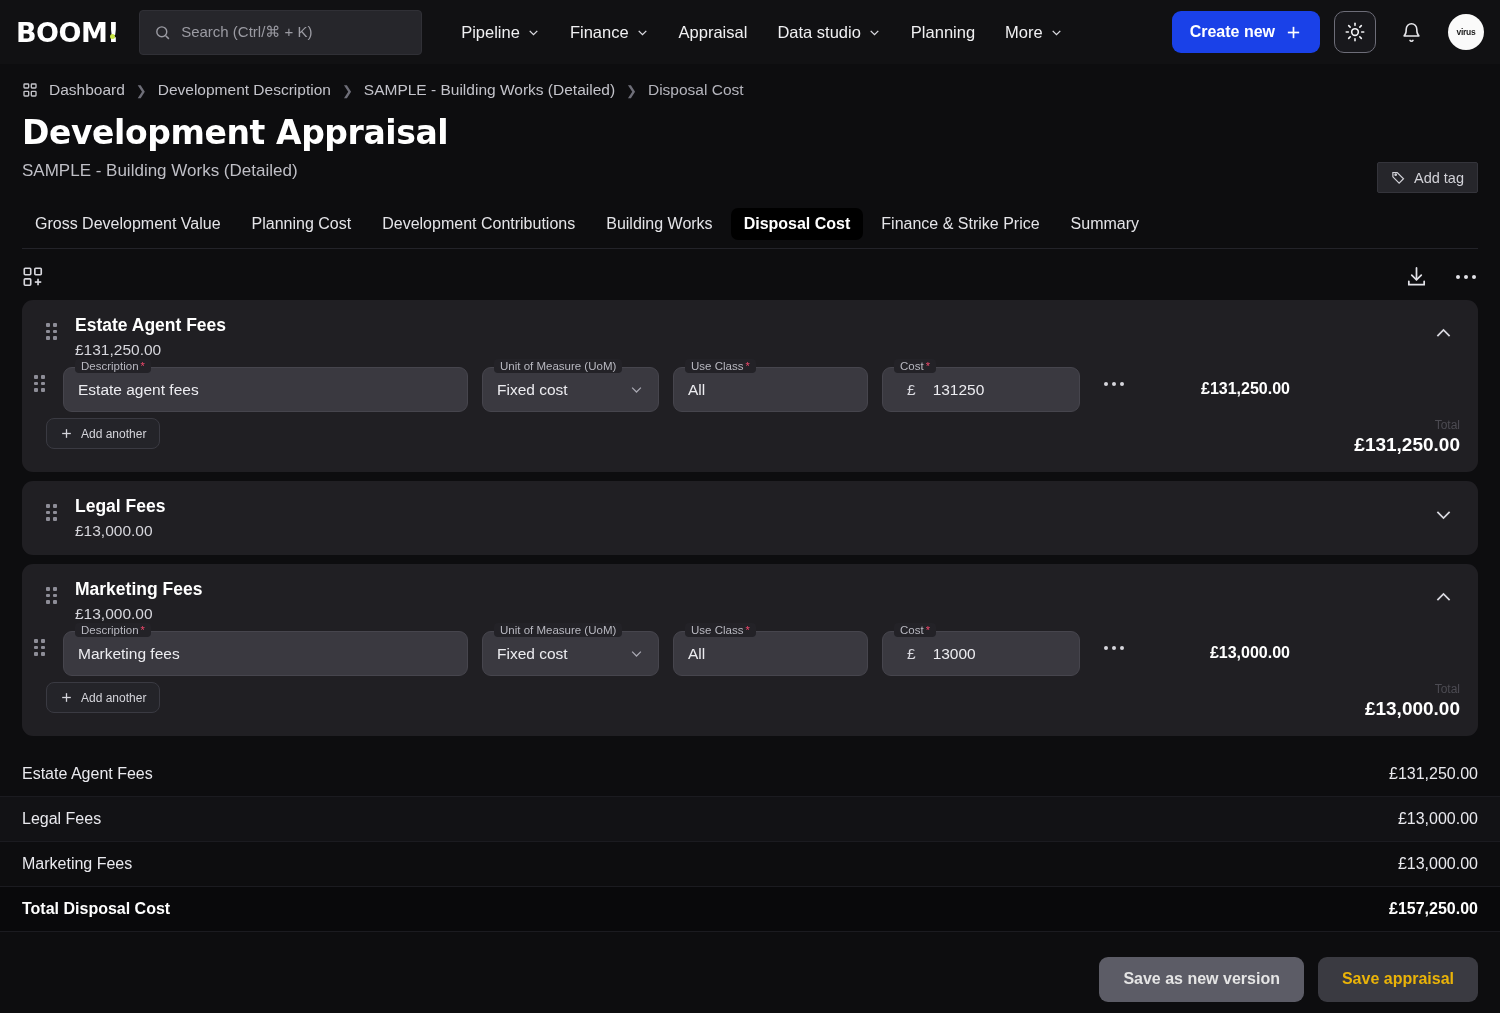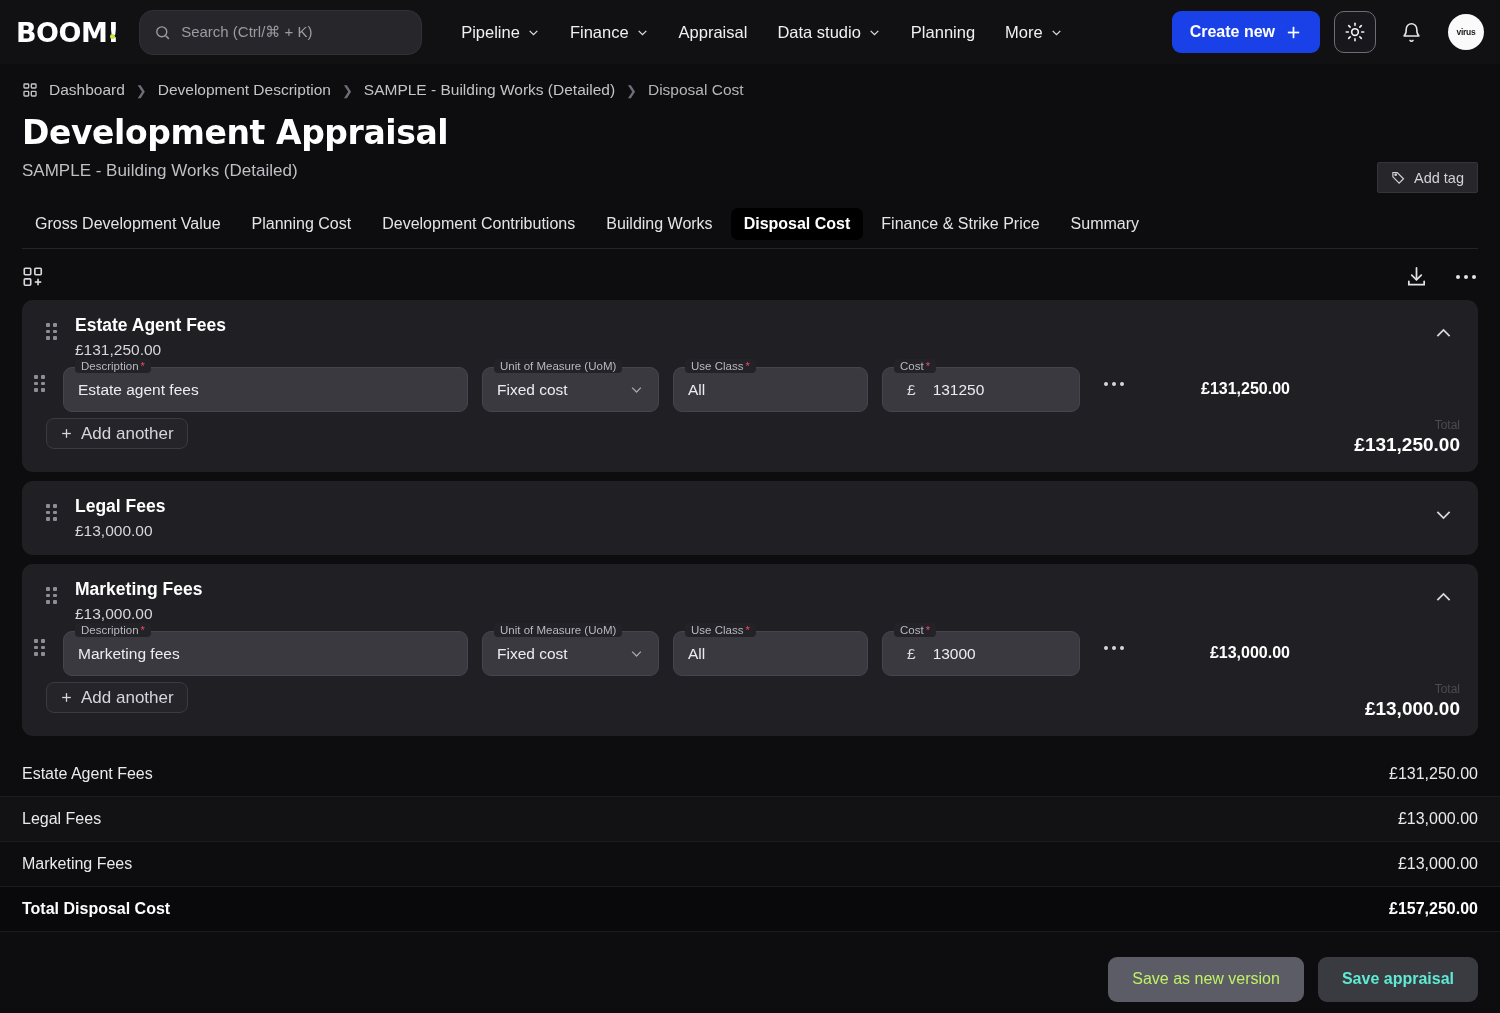--- a/index.html
+++ b/index.html
@@ -21,21 +21,21 @@
     font-size: 27px; font-weight: 800; letter-spacing: -0.5px;
     color: #ffffff; margin-right: 20px; position: relative;
     font-family: "DejaVu Sans", sans-serif;
   }
   .logo .dot {
     position: absolute; left: 94px; top: 17px;
     width: 5px; height: 5px; border-radius: 50%; background: #c8e642;
   }
   .searchbox {
     width: 283px; height: 45px; background: #26262b;
-    border-radius: 14px; display: flex; align-items: center;
+    border-radius: 4px; display: flex; align-items: center;
     padding: 0 14px; gap: 10px; border: 1px solid #303036;
   }
   .searchbox .ph { color: #9b9ba3; font-size: 15px; }
   .navlinks { display: flex; align-items: center; margin-left: 24px; }
   .navlink {
     display: flex; align-items: center; gap: 7px;
     color: #f0f0f2; font-size: 16.5px; padding: 8px 15px;
     border-radius: 8px; cursor: pointer; white-space: nowrap;
   }
   .spacer { flex: 1; }
@@ -139,21 +139,21 @@
   .dots-btn { padding: 10px 8px; margin-top: 3px; cursor: pointer; }
   .row-total {
     min-width: 150px; text-align: right; font-size: 16px; font-weight: 700;
     color: #fff; margin-top: 13px; margin-left: 6px;
   }
 
   .card-foot { display: flex; align-items: flex-start; padding: 6px 18px 16px 24px; }
   .add-another {
     background: #242429; border: 1px solid #3a3a42; border-radius: 8px;
     height: 31px; padding: 0 13px; display: flex; align-items: center;
-    gap: 8px; color: #d5d5db; font-size: 17px; cursor: pointer;
+    gap: 8px; color: #d5d5db; font-size: 12px; cursor: pointer;
   }
   .grand { margin-left: auto; text-align: right; }
   .grand .lbl { font-size: 12px; color: #4c4b52; }
   .grand .amt { font-size: 19px; font-weight: 800; color: #fff; margin-top: 2px; }
 
   
   .summary { margin: 16px 0 0 0; }
   .srow {
     display: flex; align-items: center; justify-content: space-between;
     padding: 13px 22px; font-size: 16px; color: #e9e9ee;
@@ -164,26 +164,26 @@
   .srow .sval { font-weight: 400; }
   .srow.total .sval { font-weight: 700; }
 
   
   .footer {
     position: absolute; left: 0; right: 0; bottom: 0; height: 68px;
     display: flex; align-items: center; justify-content: flex-end;
     gap: 14px; padding: 0 22px; background: #0d0d0f;
   }
   .btn-sec {
-    background: #5c5c66; color: #bef264; border: none; border-radius: 9px;
-    height: 45px; padding: 0 24px; font-size: 16px; font-weight: 400;
+    background: #5c5c66; color: #e5e5e5; border: none; border-radius: 9px;
+    height: 45px; padding: 0 24px; font-size: 16px; font-weight: 700;
     cursor: pointer; font-family: "Liberation Sans", sans-serif;
   }
   .btn-dis {
-    background: #3a3a41; color: #5eead4; border: none; border-radius: 9px;
+    background: #3a3a41; color: #eab308; border: none; border-radius: 9px;
     height: 45px; padding: 0 24px; font-size: 16px; font-weight: 700;
     cursor: not-allowed; font-family: "Liberation Sans", sans-serif;
   }
   svg { display: block; }
 </style>
 </head>
 <body>
 
 <div class="topnav">
   <div class="logo">

